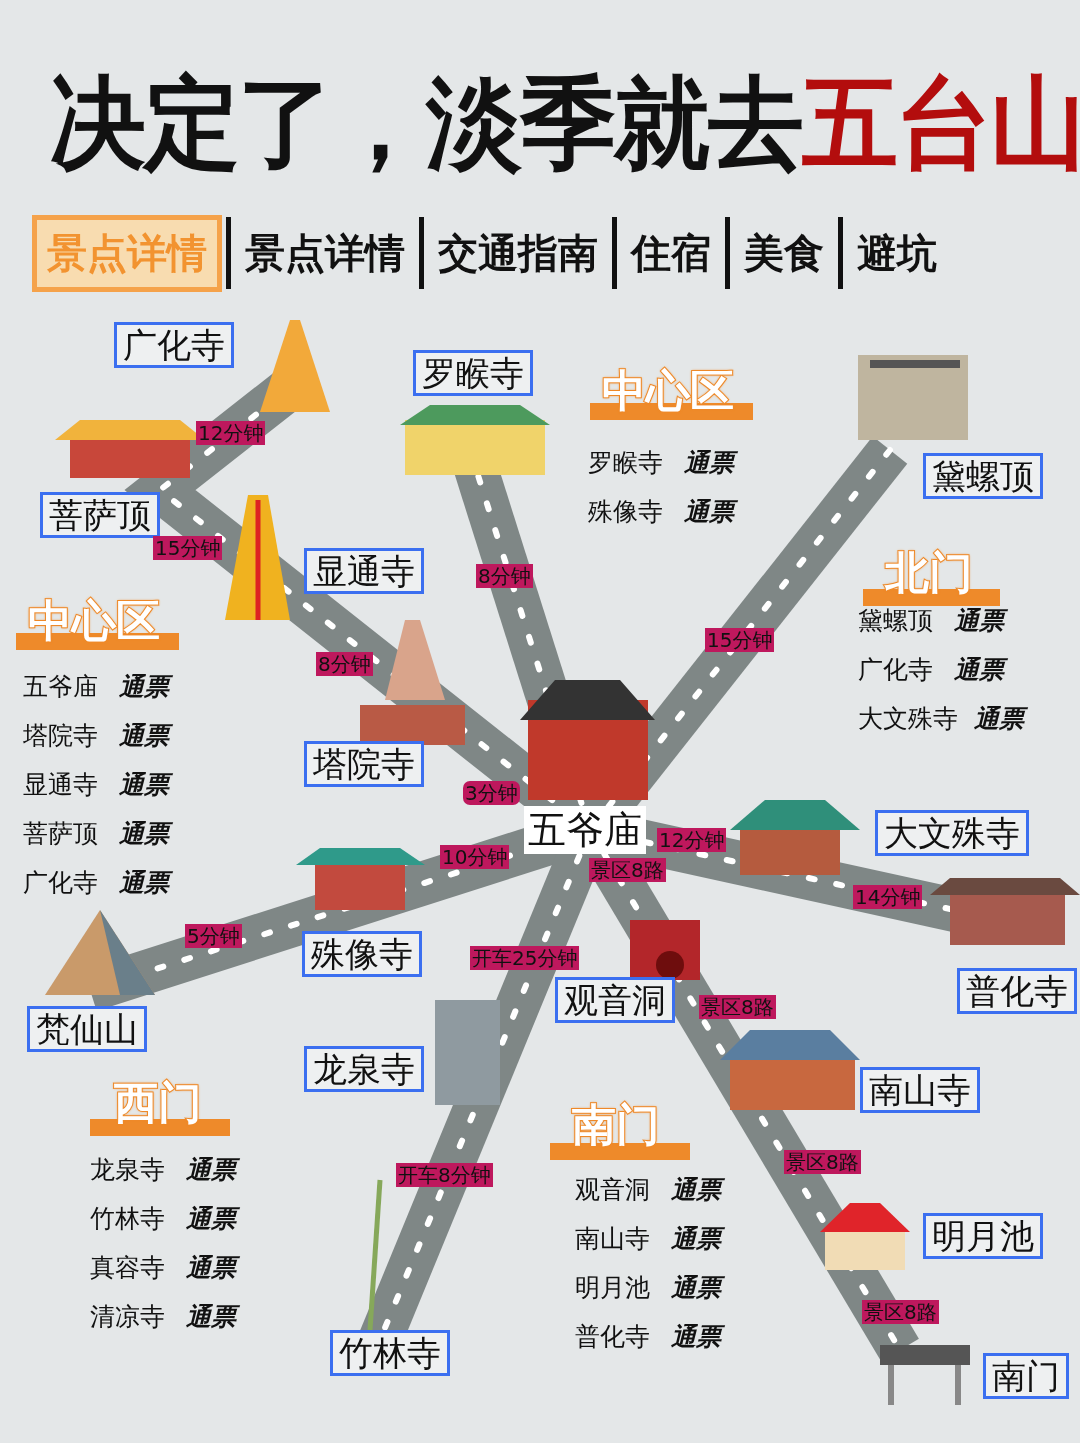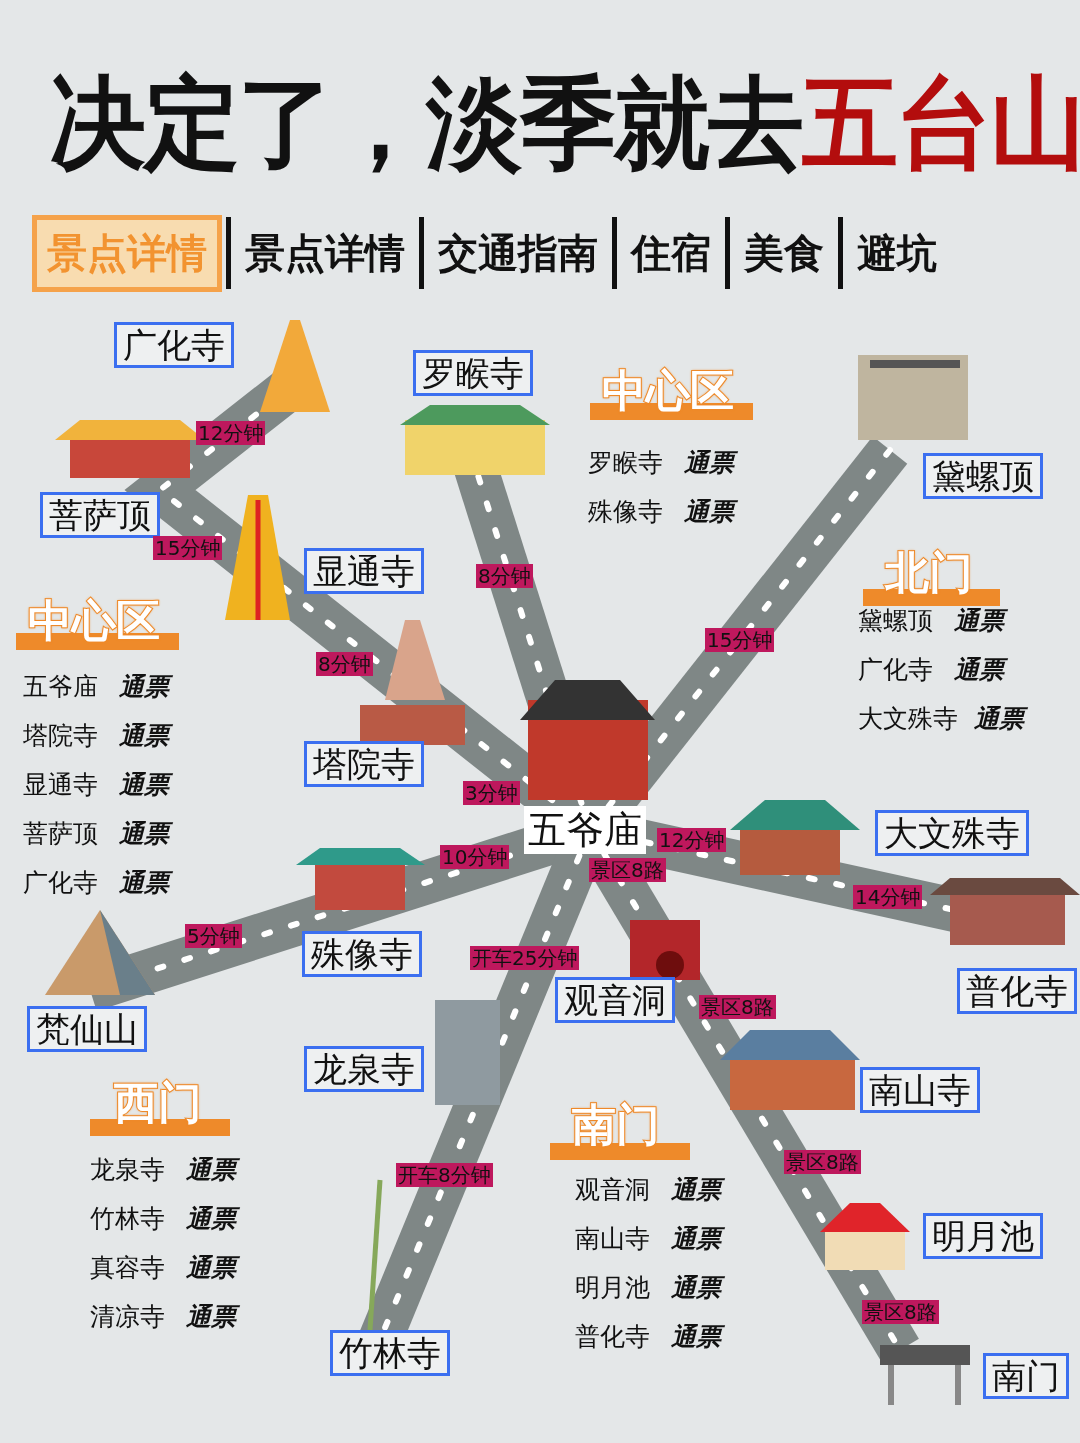--- a/index.html
+++ b/index.html
@@ -170,21 +170,21 @@
 <div class="label" style="left:555px;top:977px;">观音洞</div>
 <div class="label" style="left:860px;top:1067px;">南山寺</div>
 <div class="label" style="left:923px;top:1213px;">明月池</div>
 <div class="label" style="left:983px;top:1353px;">南门</div>
 
 <div class="center-label">五爷庙</div>
 
 <div class="time" style="left:196px;top:421px;">12分钟</div>
 <div class="time" style="left:153px;top:536px;">15分钟</div>
 <div class="time" style="left:316px;top:652px;">8分钟</div>
-<div class="time" style="left:463px;top:781px;">3分钟</div>
+<div class="time" style="left:463px;top:781px;border-radius:7px;">3分钟</div>
 <div class="time" style="left:476px;top:564px;">8分钟</div>
 <div class="time" style="left:705px;top:628px;">15分钟</div>
 <div class="time" style="left:657px;top:828px;">12分钟</div>
 <div class="time" style="left:853px;top:885px;">14分钟</div>
 <div class="time" style="left:440px;top:845px;">10分钟</div>
 <div class="time" style="left:185px;top:924px;">5分钟</div>
 <div class="time" style="left:470px;top:946px;">开车25分钟</div>
 <div class="time" style="left:396px;top:1163px;">开车8分钟</div>
 <div class="time" style="left:589px;top:858px;">景区8路</div>
 <div class="time" style="left:699px;top:995px;">景区8路</div>

